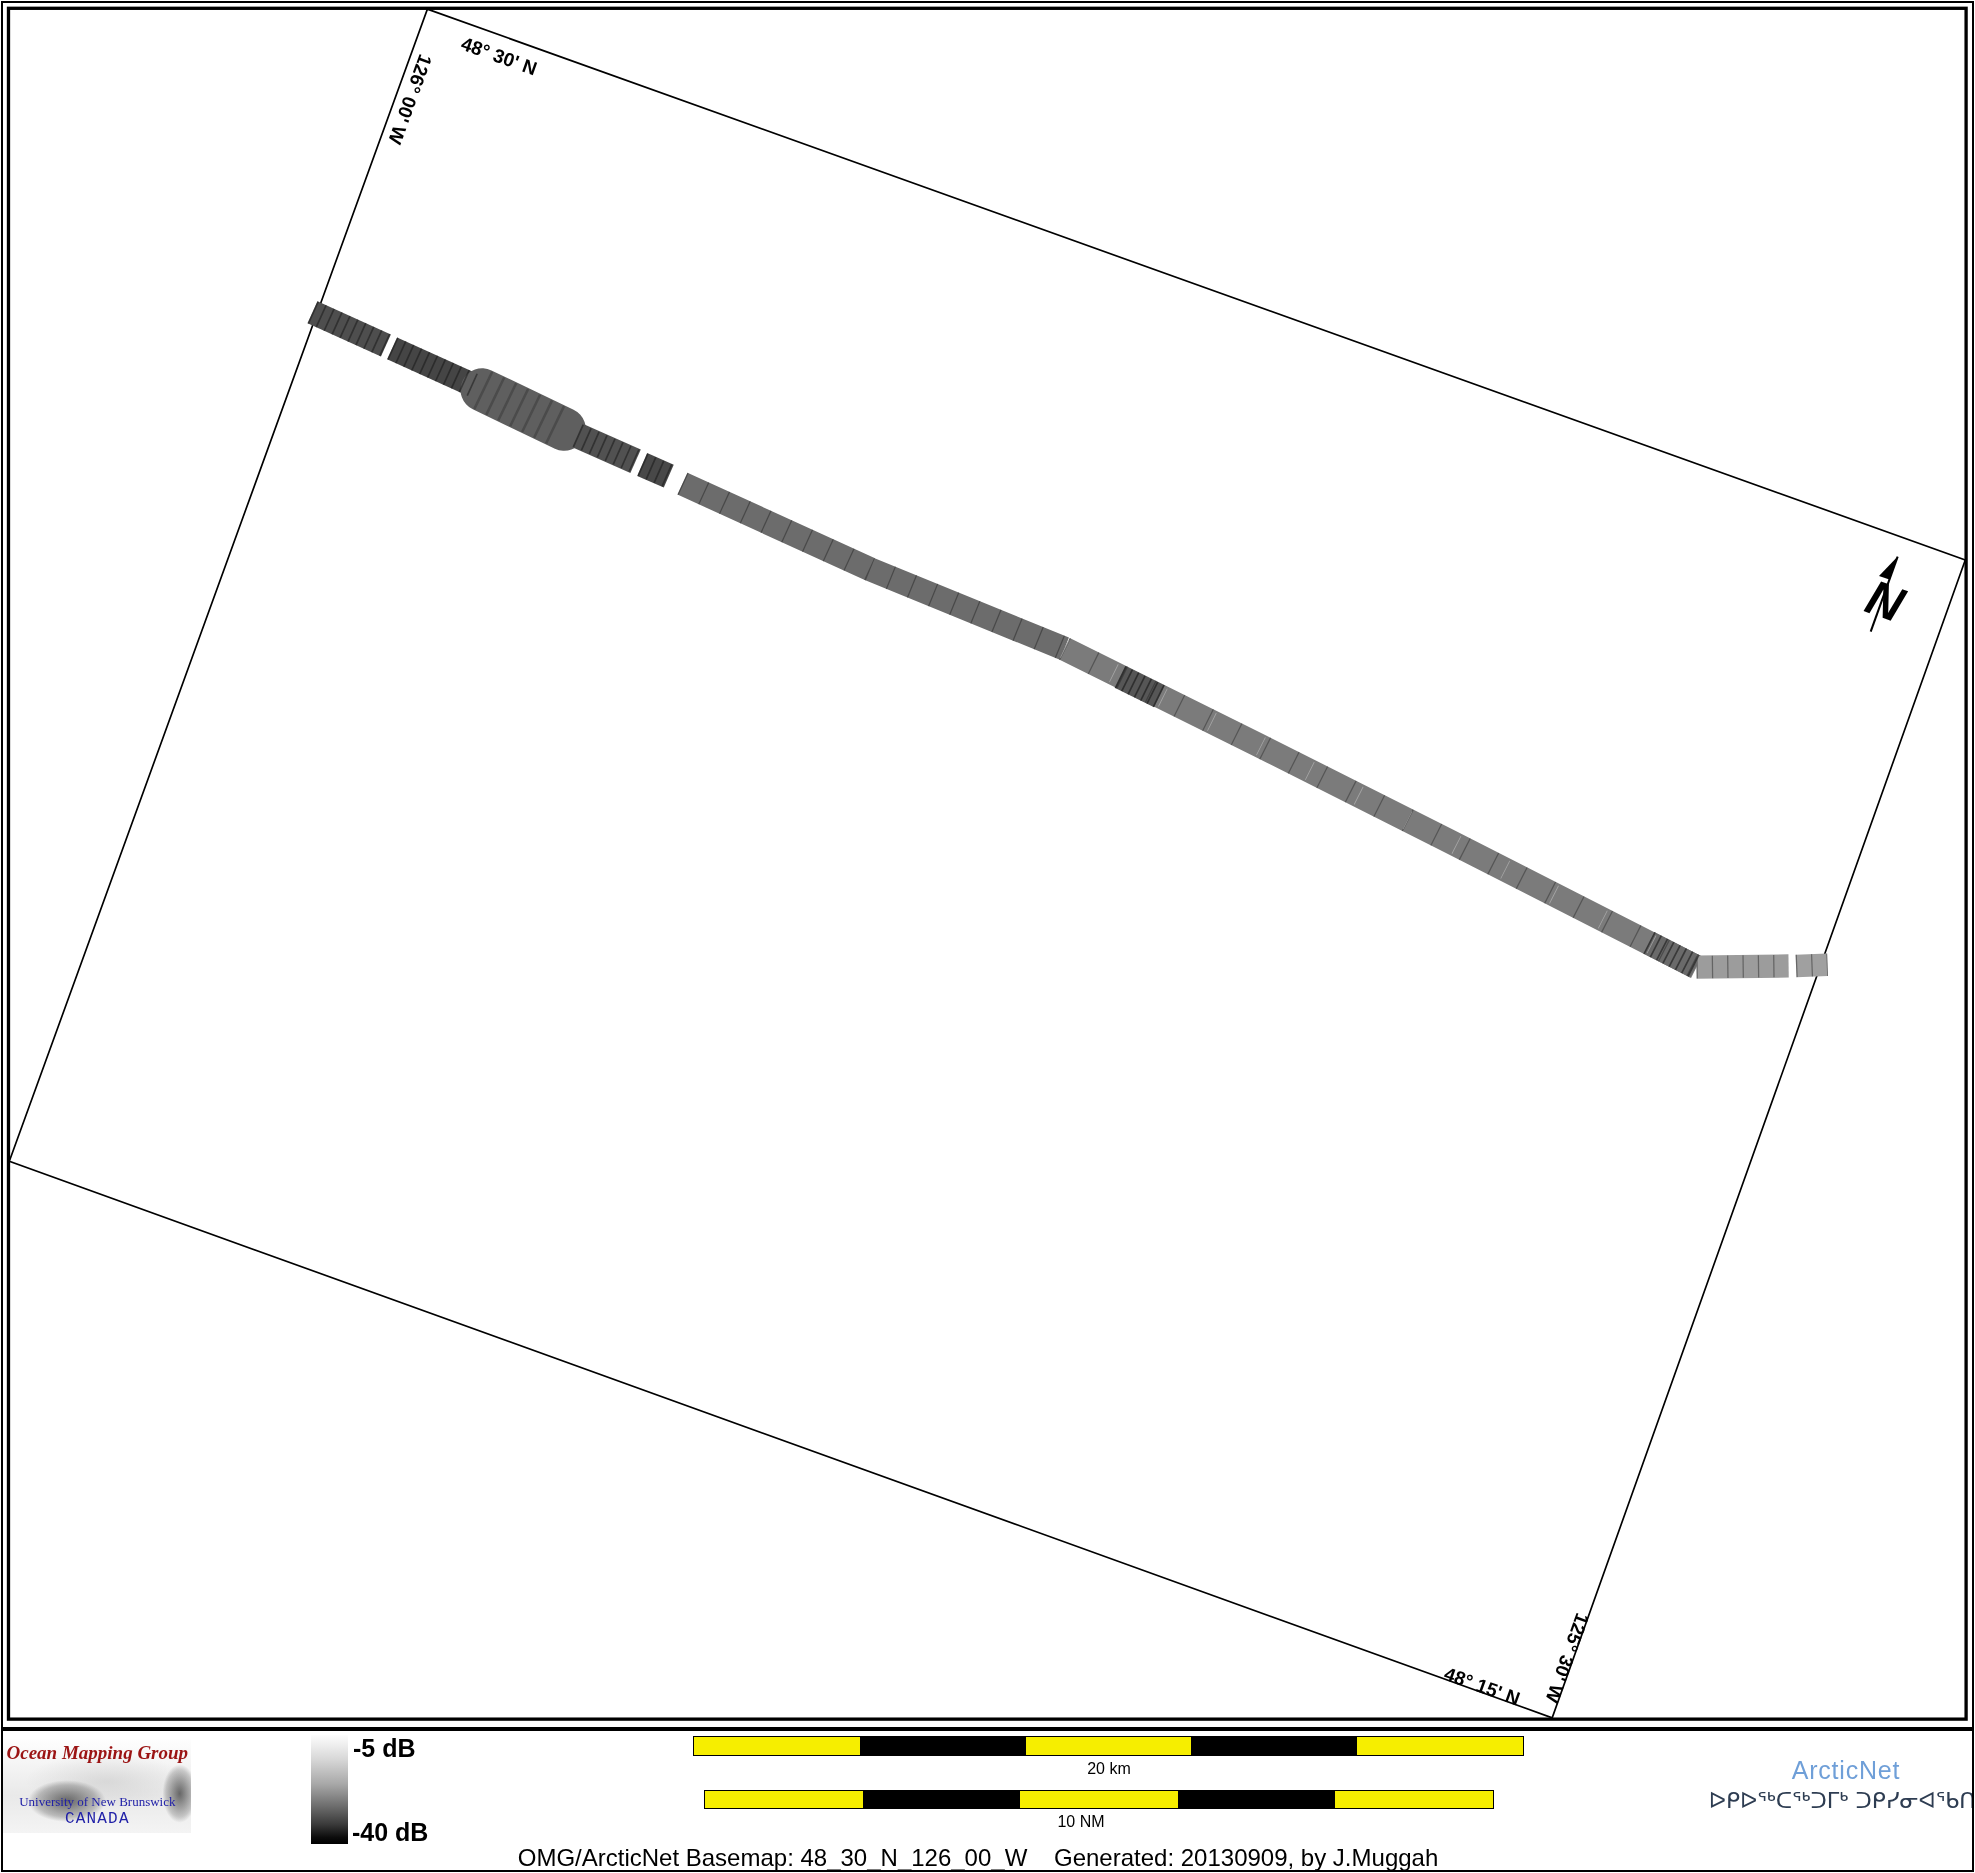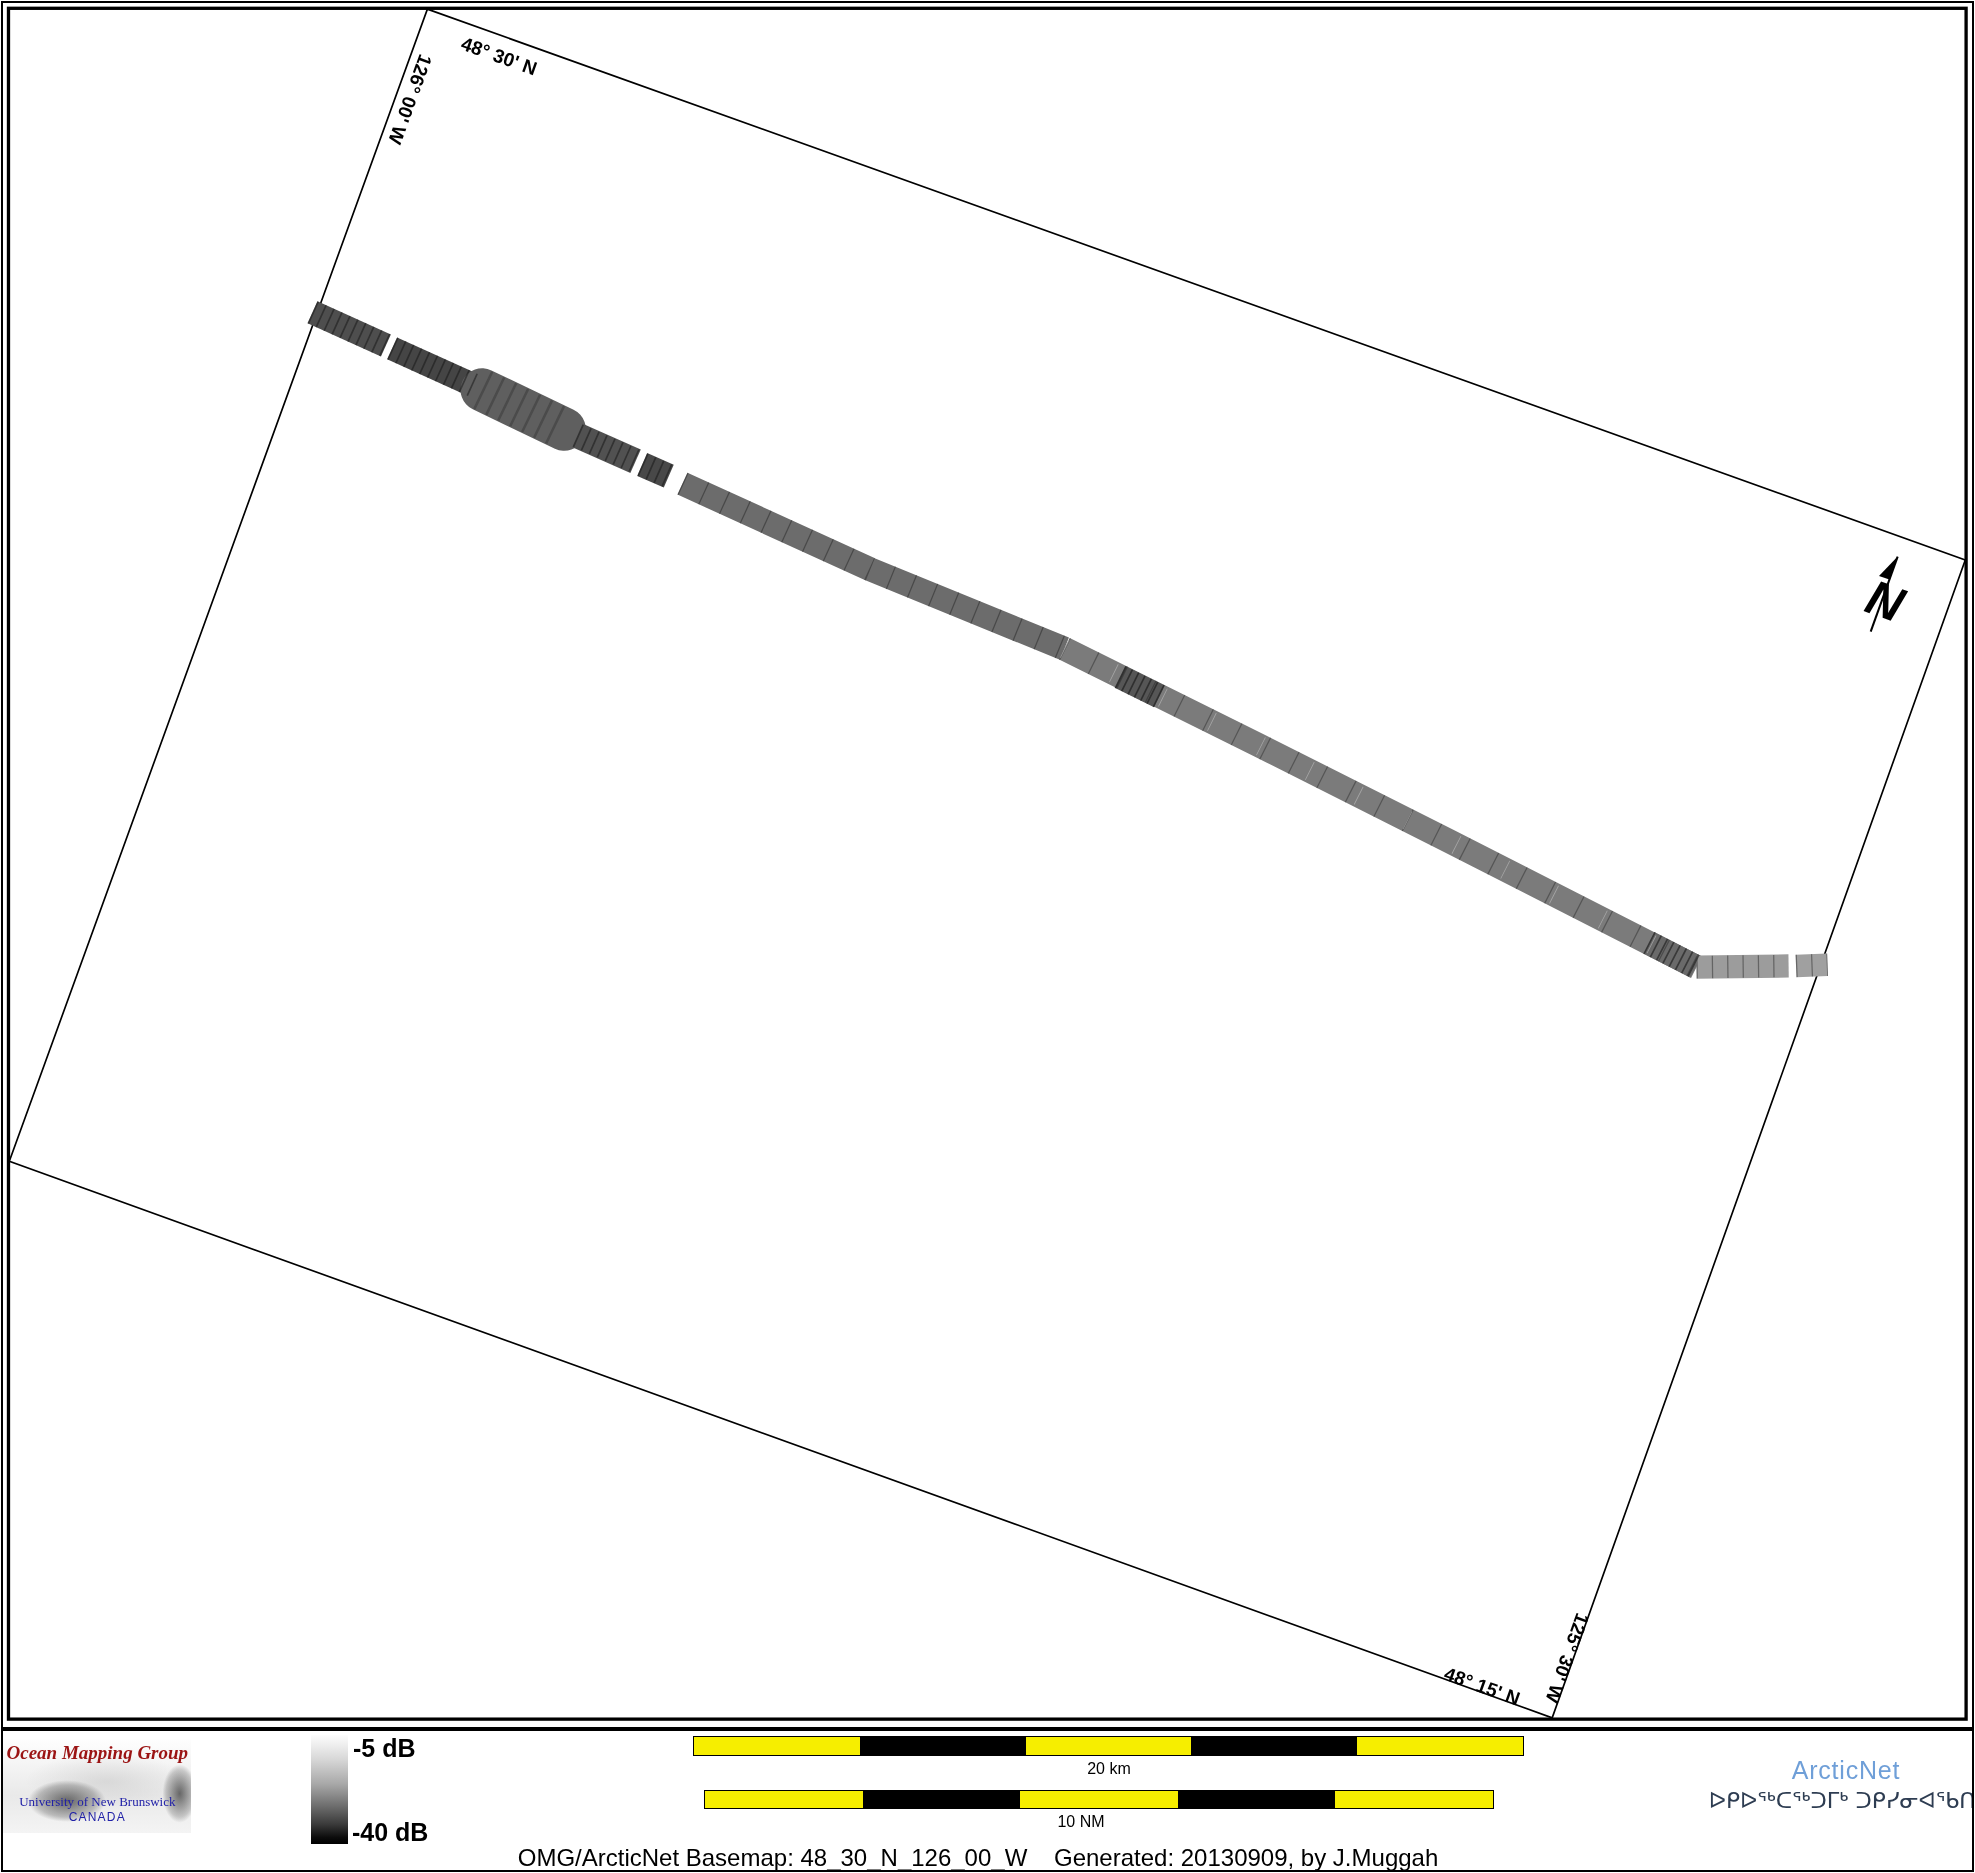--- a/index.html
+++ b/index.html
@@ -16,21 +16,21 @@
     background:
       radial-gradient(ellipse 54px 29px at 34% 66%, rgba(70,70,70,.80), rgba(110,110,110,.40) 55%, rgba(160,160,160,0) 72%),
       radial-gradient(ellipse 23px 39px at 94% 58%, rgba(80,80,80,.85), rgba(120,120,120,.35) 60%, rgba(160,160,160,0) 75%),
       radial-gradient(ellipse 108px 37px at 55% 45%, rgba(190,190,190,.45), rgba(220,220,220,0) 75%),
       linear-gradient(180deg,#fefefe,#e9e9e9 60%,#f4f4f4);}
   .omg-title{position:absolute;left:0;right:0;top:3.3px;text-align:center;
     font-family:"Liberation Serif",serif;font-style:italic;font-weight:bold;font-size:19px;color:#9b1414;}
   .omg-sub1{position:absolute;left:0;right:0;top:55px;text-align:center;
     font-family:Liberation Serif, serif;font-size:13px;color:#2121a8;}
   .omg-sub2{position:absolute;left:0;right:0;top:71px;text-align:center;
-    font-family:Liberation Sans, sans-serif;font-size:12px;letter-spacing:1.2px;color:#2121a8;}
+    font-family:Liberation Mono, monospace;font-size:16px;letter-spacing:1.2px;color:#2121a8;}
 
   .colorbar{position:absolute;left:311px;top:1735px;width:37px;height:109px;
     background:linear-gradient(180deg,#fdfdfd 0%,#d8d8d8 22%,#a8a8a8 45%,#6e6e6e 65%,#3a3a3a 82%,#0c0c0c 94%,#000 100%);}
   .db-label{position:absolute;font-weight:bold;font-size:25px;white-space:nowrap;}
   .db-top{left:353px;top:1734px;}
   .db-bottom{left:352px;top:1818px;}
 
   .scalebar{position:absolute;display:flex;border:1.2px solid #000;box-sizing:border-box;}
   .bar-km{left:693px;top:1736px;width:831px;height:19.5px;}
   .bar-nm{left:704px;top:1790px;width:790px;height:18.7px;}

